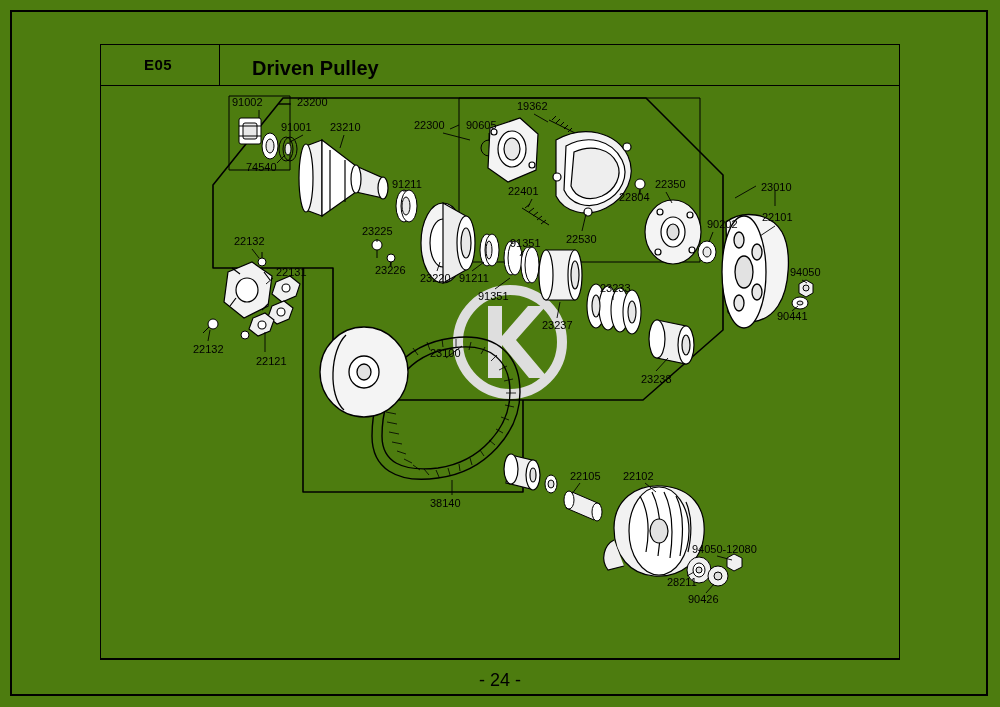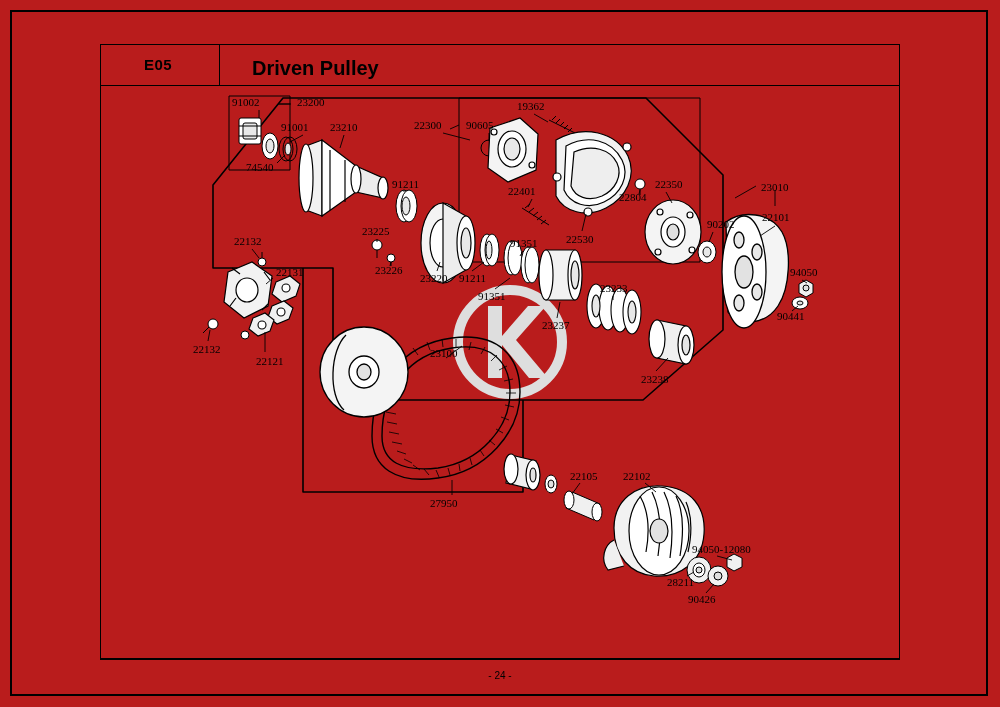--- a/index.html
+++ b/index.html
@@ -12,21 +12,21 @@
     height: 707px;
     font-family: "Liberation Sans", sans-serif;
     position: relative;
     overflow: hidden;
   }
   #page {
     position: absolute;
     left: 0; top: 0;
     width: 1000px;
     height: 707px;
-    background: #b91c1c;
+    background: #4d7c0f;
   }
   
   .page-border {
     position: absolute;
     left: 10px; top: 10px;
     width: 978px;
     height: 686px;
     border: 2px solid #000;
     box-sizing: border-box;
   }
@@ -76,21 +76,21 @@
     left: 100px; top: 659px;
     width: 800px;
     height: 0;
     border-top: 1px solid #000;
   }
   .page-number {
     position: absolute;
     left: 0; top: 670px;
     width: 1000px;
     text-align: center;
-    font-size: 10px;
+    font-size: 18px;
     color: #000;
   }
   
   .watermark {
     position: absolute;
     left: 380px; top: 280px;
     width: 260px;
     height: 200px;
     pointer-events: none;
   }
@@ -110,21 +110,21 @@
     left: 0; top: 0;
     width: 1000px;
     height: 707px;
   }
   
   .lbl {
     position: absolute;
     font-size: 11px;
     color: #000;
     white-space: nowrap;
-    font-family: Liberation Serif, serif;
+    font-family: Liberation Sans, sans-serif;
   }
 </style>
 </head>
 <body>
 
 <div id="page">
 
   <div class="page-border"></div>
   <div class="content-frame"></div>
   <div class="title-block"></div>
@@ -471,21 +471,21 @@
   <div class="lbl" style="left:510px;top:237px">91351</div>
   <div class="lbl" style="left:478px;top:290px">91351</div>
   <div class="lbl" style="left:600px;top:282px">23233</div>
   <div class="lbl" style="left:542px;top:319px">23237</div>
   <div class="lbl" style="left:641px;top:373px">23238</div>
   <div class="lbl" style="left:234px;top:235px">22132</div>
   <div class="lbl" style="left:276px;top:266px">22131</div>
   <div class="lbl" style="left:193px;top:343px">22132</div>
   <div class="lbl" style="left:256px;top:355px">22121</div>
   <div class="lbl" style="left:430px;top:347px">23100</div>
-  <div class="lbl" style="left:430px;top:497px">27950</div>
+  <div class="lbl" style="left:430px;top:497px">38140</div>
   <div class="lbl" style="left:570px;top:470px">22105</div>
   <div class="lbl" style="left:623px;top:470px">22102</div>
   <div class="lbl" style="left:692px;top:543px">94050-12080</div>
   <div class="lbl" style="left:667px;top:576px">28211</div>
   <div class="lbl" style="left:688px;top:593px">90426</div>
 
   <div class="page-number">- 24 -</div>
 </div>
 
 </body></html>

